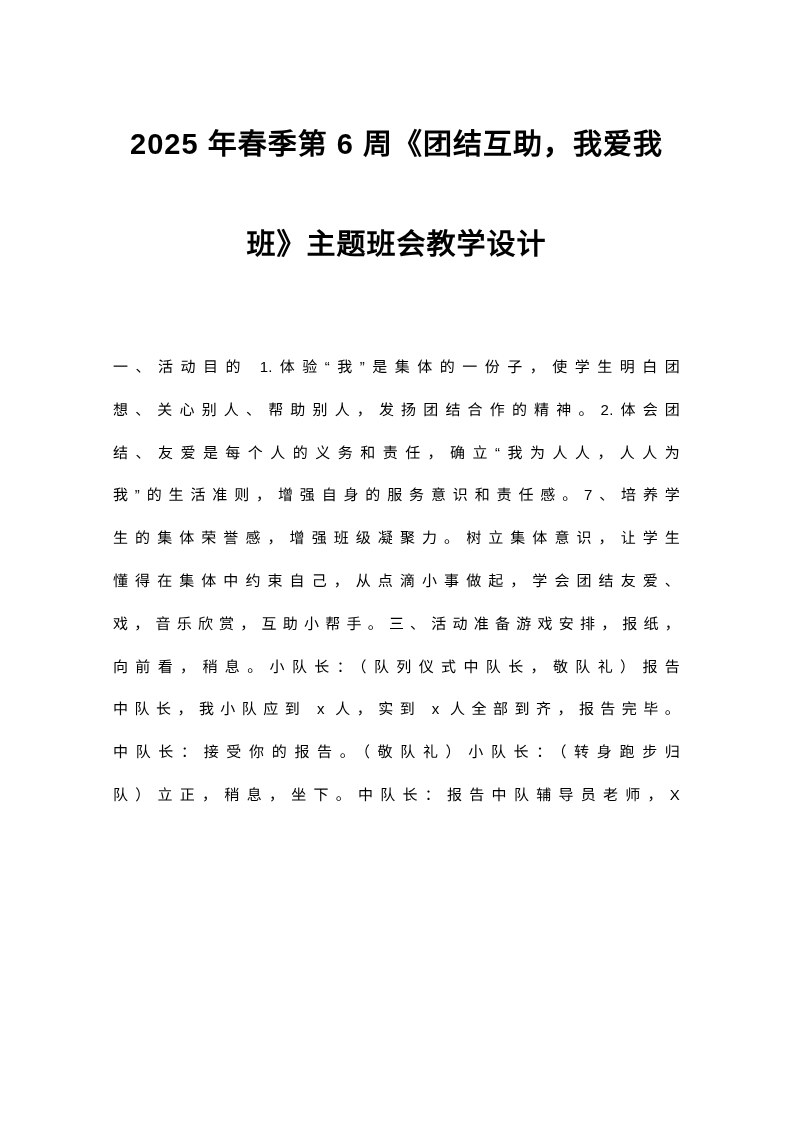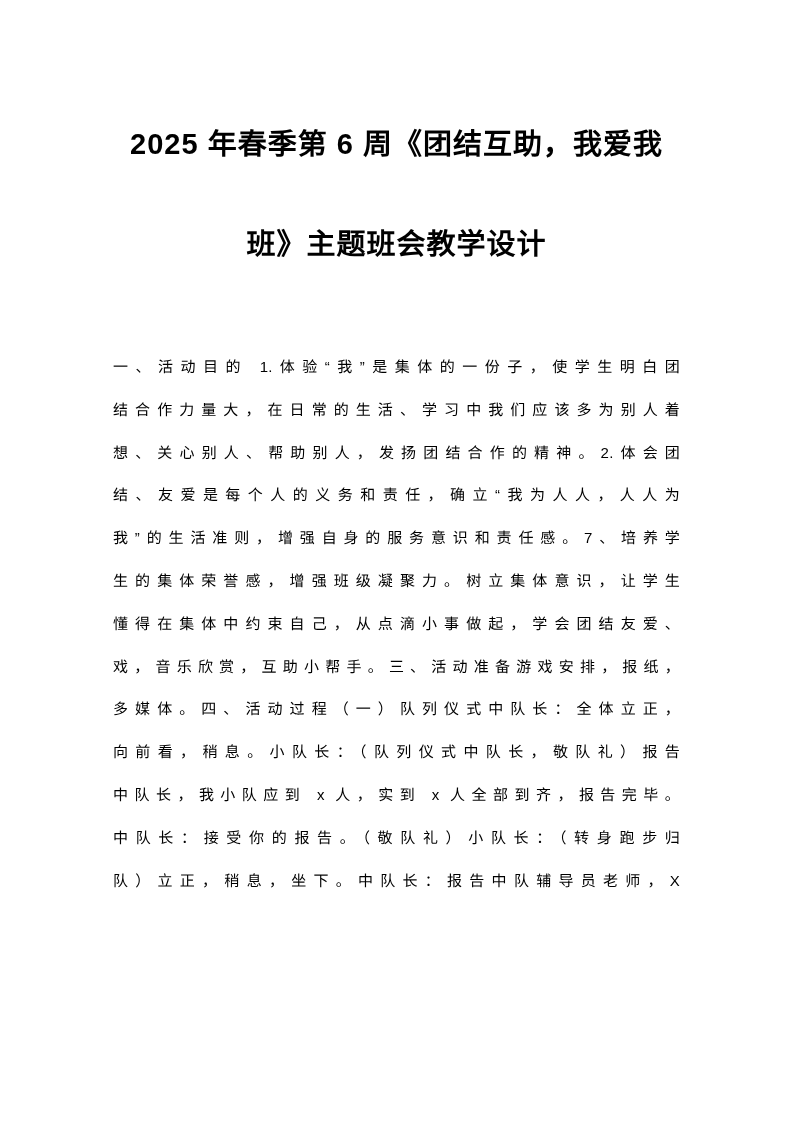--- a/index.html
+++ b/index.html
@@ -51,27 +51,25 @@
 
 <div class="page">
 
   <div class="doc-title">
     <div class="title-line">2025 年春季第 6 周《团结互助，我爱我</div>
     <div class="title-line">班》主题班会教学设计</div>
   </div>
 
   <div class="doc-body">
     <div class="body-line">一、活动目的 1.体验“我”是集体的一份子，使学生明白团</div>
-    <div class="body-line">结合作力量大，在日常的生活、学习中我们应该多为别人着</div>
     <div class="body-line">想、关心别人、帮助别人，发扬团结合作的精神。2.体会团</div>
     <div class="body-line">结、友爱是每个人的义务和责任，确立“我为人人，人人为</div>
     <div class="body-line">我”的生活准则，增强自身的服务意识和责任感。7、培养学</div>
     <div class="body-line">生的集体荣誉感，增强班级凝聚力。树立集体意识，让学生</div>
     <div class="body-line">懂得在集体中约束自己，从点滴小事做起，学会团结友爱、</div>
     <div class="body-line">戏，音乐欣赏，互助小帮手。三、活动准备游戏安排，报纸，</div>
-    <div class="body-line">多媒体。四、活动过程（一）队列仪式中队长：全体立正，</div>
     <div class="body-line">向前看，稍息。小队长：（队列仪式中队长，敬队礼）报告</div>
     <div class="body-line">中队长，我小队应到 x 人，实到 x 人全部到齐，报告完毕。</div>
     <div class="body-line">中队长：接受你的报告。（敬队礼）小队长：（转身跑步归</div>
     <div class="body-line">队）立正，稍息，坐下。中队长：报告中队辅导员老师，X</div>
   </div>
 
 </div>
 
 </body></html>

